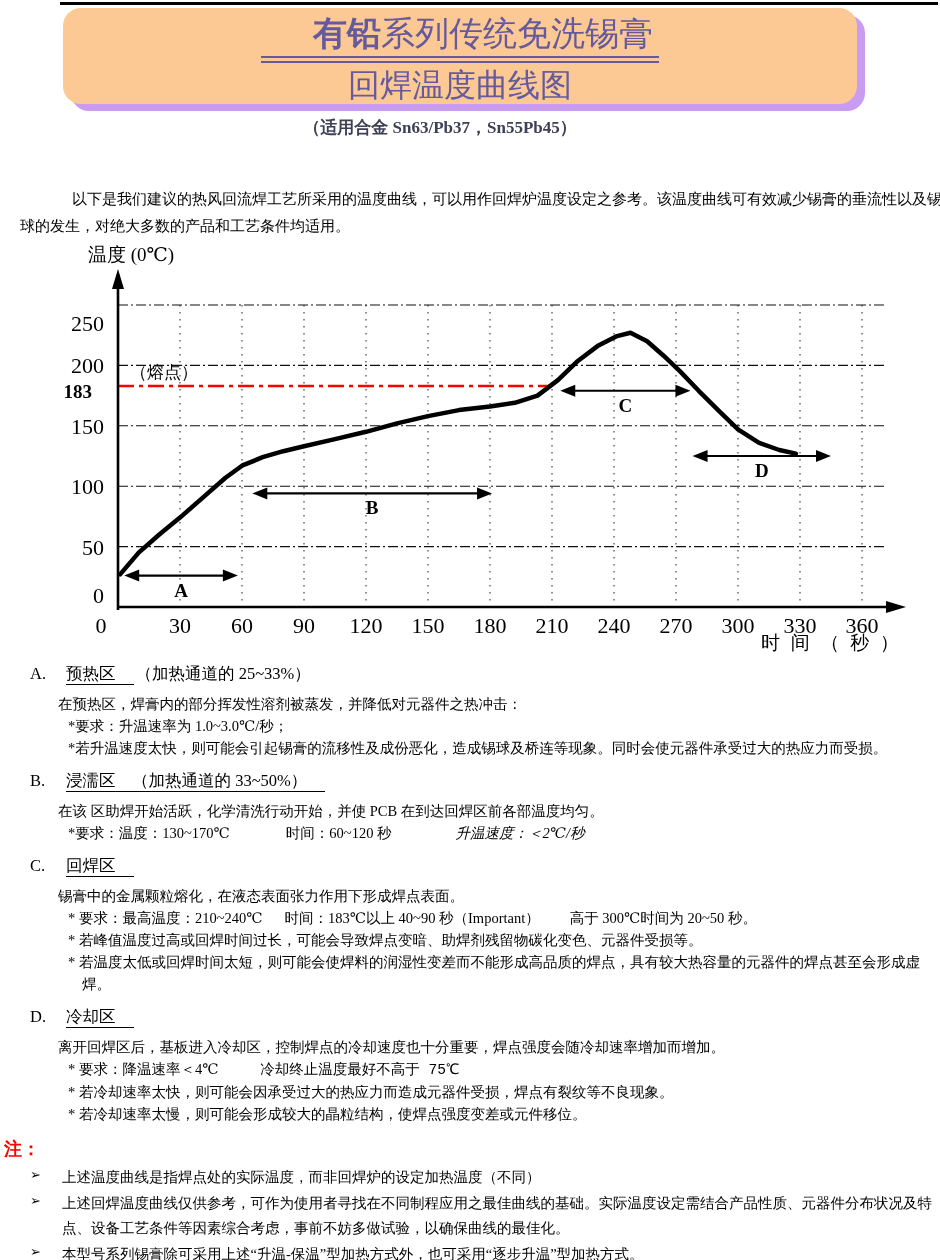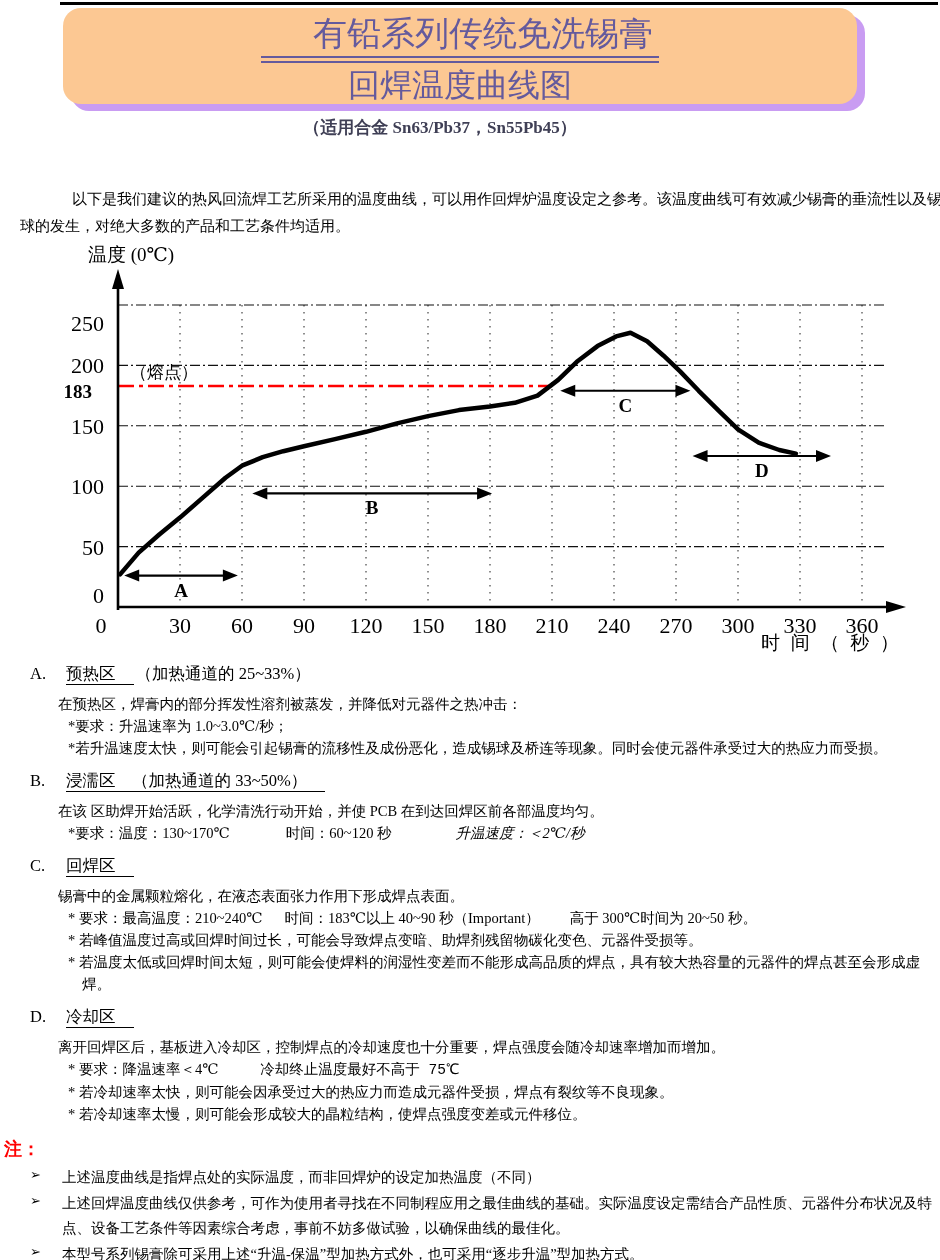--- a/index.html
+++ b/index.html
@@ -16,21 +16,21 @@
   }
   .top-rule{position:absolute;left:60px;top:2px;width:878px;height:3px;background:#000;}
   .header-box{
     position:absolute;left:63px;top:8px;width:794px;height:96px;
     background:var(--header-bg);border-radius:18px;
     box-shadow:8px 7px 0 var(--header-shadow);
     text-align:center;padding-top:6px;
   }
   .title1{font-size:34px;color:var(--title-color);line-height:40px;}
   .title1 .u1{border-bottom:7px double var(--title-color);padding:0 6px 2px 52px;display:inline-block;}
-  .title1 b{font-weight:normal;}
+  .title1 b{font-weight:bold;}
   .title2{font-size:32px;color:var(--title-color);line-height:40px;margin-top:2px;}
   .alloy{position:absolute;top:116px;left:0;width:864px;text-align:center;
     font-size:17px;font-weight:bold;color:#3f3f55;padding-left:16px;}
   .intro{position:absolute;top:186px;left:20px;width:928px;margin:0;
     font-size:15px;line-height:27px;text-indent:52px;}
   .chart{position:absolute;top:245px;left:0;width:940px;height:415px;}
   #chart-svg{display:block;}
   #chart-svg text{font-family:"Liberation Serif","DejaVu Serif",serif;fill:#000;}
 
   .content{position:absolute;top:652px;left:30px;width:906px;font-size:14.5px;}

